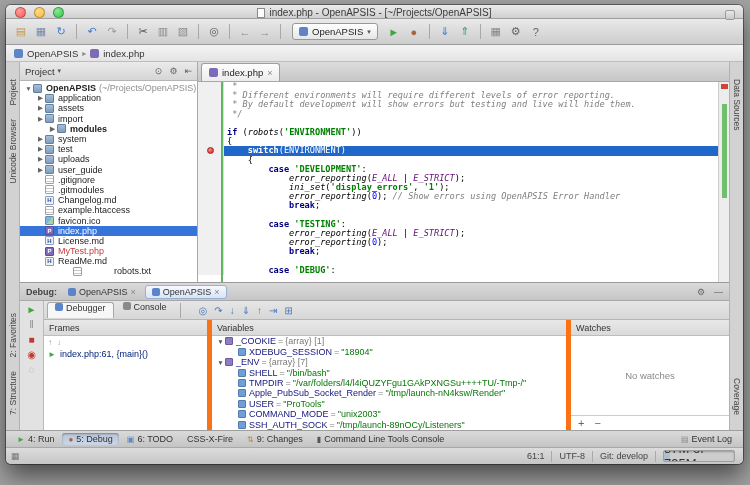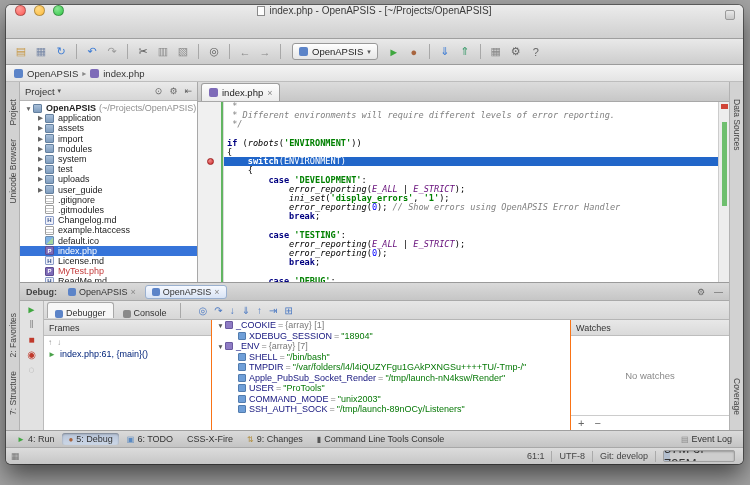--- a/index.html
+++ b/index.html
@@ -1,21 +1,21 @@
 <!DOCTYPE html>
 <html><head>
 <meta charset="utf-8">
 <style>
   *{box-sizing:border-box;margin:0;padding:0}
   html,body{width:750px;height:485px;overflow:hidden;background:#a2a2a2;font-family:"Liberation Sans",sans-serif}
   .window{position:absolute;left:6px;top:5px;width:737px;height:459px;border-radius:5px;overflow:hidden;
     box-shadow:0 12px 24px rgba(0,0,0,.55),0 0 0 1px rgba(0,0,0,.4);background:#d6d6d6;display:flex;flex-direction:column}
   
-  .titlebar{height:34px;flex:none;background:linear-gradient(#ececec,#cfcfcf);border-bottom:1px solid #9f9f9f;
-    display:flex;align-items:flex-start;position:relative}
+  .titlebar{height:14px;flex:none;background:linear-gradient(#ececec,#cfcfcf);border-bottom:1px solid #9f9f9f;
+    display:flex;align-items:flex-end;position:relative}
   .traffic{display:flex;gap:8px;margin-left:9px;z-index:2}
   .light{width:11px;height:11px;border-radius:50%;border:1px solid rgba(0,0,0,.28)}
   .l-close{background:radial-gradient(circle at 35% 30%,#ff9d99,#fc5a55)}
   .l-min{background:radial-gradient(circle at 35% 30%,#ffd983,#fdbc40)}
   .l-zoom{background:radial-gradient(circle at 35% 30%,#8ae794,#33c748)}
   .title{position:absolute;left:0;right:0;text-align:center;font-size:10px;color:#3a3a3a;z-index:1}
   .doc-ico{display:inline-block;width:8px;height:10px;background:#fdfdfd;border:1px solid #8a8a8a;vertical-align:-2px;margin-right:4px}
   .fs-ico{position:absolute;right:8px;top:5px;width:10px;height:10px;border:1px solid #9a9a9a;border-radius:2px;background:linear-gradient(#e8e8e8,#c8c8c8)}
   
   .toolbar{height:26px;flex:none;background:linear-gradient(#e9e9e9,#cdcdcd);border-bottom:1px solid #9b9b9b;
@@ -98,27 +98,27 @@
   .dhead-label{font-weight:bold;color:#444}
   .dtab{height:14px;display:flex;align-items:center;gap:3px;padding:0 6px;border-radius:3px;font-size:9px;color:#333}
   .dtab.active{background:linear-gradient(#f6f9ff,#d9e4f5);border:1px solid #9ab0cf}
   .dticon{width:8px;height:8px;border-radius:2px;background:#5c84c8}
   .dbody{flex:1;display:flex;min-height:0}
   .dstrip{width:24px;flex:none;border-right:1px solid #bbb;background:#e2e2e2;display:flex;flex-direction:column;align-items:center;padding-top:4px;gap:5px}
   .dsi{font-size:10px;line-height:1}
   .dmain{flex:1;display:flex;flex-direction:column;min-width:0}
   .dtabs{height:19px;flex:none;display:flex;align-items:center;background:linear-gradient(#e6e6e6,#d7d7d7);
     border-bottom:1px solid #b5b5b5;padding-left:3px;gap:2px}
-  .dt{height:16px;display:flex;align-items:flex-end;gap:3px;padding:0 7px;font-size:9px;color:#333;border-radius:3px 3px 0 0}
+  .dt{height:16px;display:flex;align-items:flex-start;gap:3px;padding:0 7px;font-size:9px;color:#333;border-radius:3px 3px 0 0}
   .dt.active{background:#f7f7f7;border:1px solid #a8a8a8;border-bottom:none}
   .dt .dticon.console{background:#8a8a8a}
   .steps{display:flex;gap:7px;margin-left:12px;align-items:center}
   .stepi{font-size:10px;color:#4a78c2}
   .dpanels{flex:1;display:flex;min-height:0}
-  .dpanel{display:flex;flex-direction:column;border-right:1px solid #f97316;min-width:0}
+  .dpanel{display:flex;flex-direction:column;border-right:5px solid #f97316;min-width:0}
   .dpanel.frames{width:168px;flex:none}
   .dpanel.vars{flex:1}
   .dpanel.watches{width:158px;flex:none;border-right:none}
   .dphead{height:16px;flex:none;background:linear-gradient(#e8e8e8,#dadada);border-bottom:1px solid #bdbdbd;
     display:flex;align-items:center;padding:0 5px;font-size:9px;color:#333;gap:4px}
   .dpbody{flex:1;background:#fff;overflow:hidden;display:flex;flex-direction:column}
   .ftools{height:12px;display:flex;align-items:center;gap:5px;padding:0 4px;font-size:8px;color:#999}
   .frow{height:12px;display:flex;align-items:center;gap:4px;padding:0 4px;font-size:9px;color:#00237a;white-space:nowrap}
   .fricon{font-size:8px}
   .vrow{height:10.5px;display:flex;align-items:center;font-size:9px;white-space:nowrap;overflow:hidden}
@@ -249,21 +249,21 @@
               <div class="trow" style="padding-left: 16px;">
                 <span class="tarrow">▶</span>
                 <span class="fi fi-folder"></span>
                 <span class="tlabel">assets</span>
               </div>
               <div class="trow" style="padding-left: 16px;">
                 <span class="tarrow">▶</span>
                 <span class="fi fi-folder"></span>
                 <span class="tlabel">import</span>
               </div>
-              <div class="trow" style="padding-left: 16px;">
+              <div class="trow" style="padding-left: 28px; font-weight: bold;">
                 <span class="tarrow">▶</span>
                 <span class="fi fi-folder"></span>
                 <span class="tlabel">modules</span>
               </div>
               <div class="trow" style="padding-left: 16px;">
                 <span class="tarrow">▶</span>
                 <span class="fi fi-folder"></span>
                 <span class="tlabel">system</span>
               </div>
               <div class="trow" style="padding-left: 16px;">
@@ -297,21 +297,21 @@
                 <span class="tlabel">Changelog.md</span>
               </div>
               <div class="trow" style="padding-left: 16px;">
                 <span class="tarrow"></span>
                 <span class="fi fi-text"></span>
                 <span class="tlabel">example.htaccess</span>
               </div>
               <div class="trow" style="padding-left: 16px;">
                 <span class="tarrow"></span>
                 <span class="fi fi-image"></span>
-                <span class="tlabel">default.ico</span>
+                <span class="tlabel">favicon.ico</span>
               </div>
               <div class="trow selected" style="padding-left: 16px;">
                 <span class="tarrow"></span>
                 <span class="fi fi-php">P</span>
                 <span class="tlabel">index.php</span>
               </div>
               <div class="trow" style="padding-left: 16px;">
                 <span class="tarrow"></span>
                 <span class="fi fi-md">H</span>
                 <span class="tlabel">License.md</span>
@@ -345,20 +345,24 @@
           <div class="editor-body">
             <div class="codewrap" id="code">
               <div class="chgbar"></div>
             <div class="crow">
                   <div class="gut"></div>
                   <div class="cline"><span class="cm"> *</span></div>
                 </div>
                 <div class="crow">
                   <div class="gut"></div>
                   <div class="cline"><span class="cm"> * Different environments will require different levels of error reporting.</span></div>
+                </div>
+                <div class="crow">
+                  <div class="gut"></div>
+                  <div class="cline"><span class="cm"> * By default development will show errors but testing and live will hide them.</span></div>
                 </div>
                 <div class="crow">
                   <div class="gut"></div>
                   <div class="cline"><span class="cm"> */</span></div>
                 </div>
                 <div class="crow">
                   <div class="gut"></div>
                   <div class="cline"></div>
                 </div>
                 <div class="crow">
@@ -500,20 +504,23 @@
                     </div>
                   <div id="frames-rows">
                       <div class="frow">
                         <span class="fricon" style="color: rgb(74, 162, 74);">►</span>
                         <span>index.php:61, {main}()</span>
                       </div>
                     </div>
                 </div>
               </div>
               <div class="dpanel vars">
+                <div class="dphead">
+                    <span>Variables</span>
+                  </div>
                 <div class="dpbody" id="vars-rows">
                     <div class="vrow" style="padding-left: 4px;">
                       <span class="vexp">▼</span>
                       <span class="vicon vi-array"></span>
                       <span class="vname">_COOKIE</span>
                       <span class="veq"> = </span>
                       <span class="vtype">{array} [1]</span>
                     </div>
                     <div class="vrow" style="padding-left: 17px;">
                       <span class="vexp"></span>

